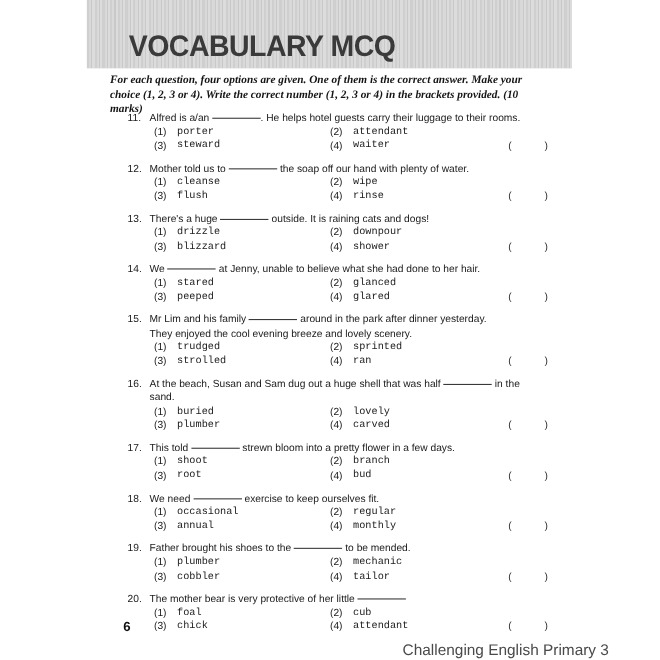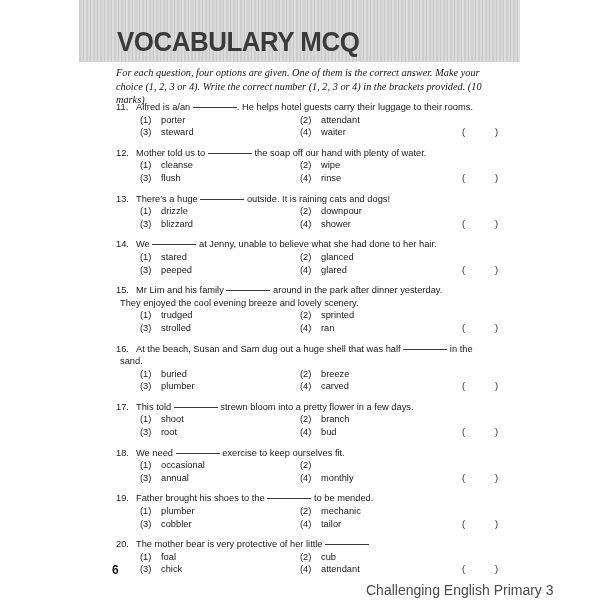--- a/index.html
+++ b/index.html
@@ -43,26 +43,26 @@
     line-height: 30px;
     color: #3a3a3a;
     white-space: nowrap;
     transform: scaleX(0.96);
     transform-origin: left top;
   }
 
   
   #instructions {
     position: absolute;
-    left: 116px;
+    left: 100px;
     top: 66px;
     width: 378px;
     font-family: "Liberation Serif", serif;
     font-style: italic;
-    font-weight: normal;
+    font-weight: bold;
     font-size: 10.3px;
     line-height: 13.5px;
     color: #141414;
     text-align: left;
   }
 
   
   #questions {
     position: absolute;
     left: 116px;
@@ -82,21 +82,21 @@
   }
   .q-num {
     width: 20px;
     flex: 0 0 20px;
     text-align: left;
   }
   .q-text {
     flex: 1 1 auto;
   }
   .q-cont {
-    margin-left: 4px;
+    margin-left: 20px;
   }
   .blank {
     display: inline-block;
     border-bottom: 1px solid #3a3a3a;
     vertical-align: 2px;
     height: 7px;
   }
   .blank.w-med  { width: 44px; }
 
   .opts {
@@ -115,20 +115,21 @@
     align-items: flex-start;
   }
   .opt-a { flex: 0 0 160px; }
   .opt-b { flex: 0 0 160px; }
   .opt-tag {
     width: 21px;
     flex: 0 0 21px;
   }
   .opt-label {
     flex: 1 1 auto;
+    font-family: Liberation Mono, monospace;
   }
   .bracket {
     position: absolute;
     left: 322px;
     top: 0;
     width: 36px;
     display: flex;
     justify-content: space-between;
     color: #2a2a2a;
     font-size: 9.3px;
@@ -337,21 +338,21 @@
       </div>
       <div class="q-cont">sand.</div>
       <div class="opts">
         <div class="opt-row">
           <div class="opt opt-a">
             <span class="opt-tag">(1)</span>
             <span class="opt-label">buried</span>
           </div>
           <div class="opt opt-b">
             <span class="opt-tag">(2)</span>
-            <span class="opt-label">breeze</span>
+            <span class="opt-label">lovely</span>
           </div>
         </div>
         <div class="opt-row">
           <div class="opt opt-a">
             <span class="opt-tag">(3)</span>
             <span class="opt-label">plumber</span>
           </div>
           <div class="opt opt-b">
             <span class="opt-tag">(4)</span>
             <span class="opt-label">carved</span>
@@ -401,20 +402,21 @@
         <span class="q-text"><span>We need</span> <span class="blank w-med"></span> <span>exercise to keep ourselves fit.</span></span>
       </div>
       <div class="opts">
         <div class="opt-row">
           <div class="opt opt-a">
             <span class="opt-tag">(1)</span>
             <span class="opt-label">occasional</span>
           </div>
           <div class="opt opt-b">
             <span class="opt-tag">(2)</span>
+            <span class="opt-label">regular</span>
           </div>
         </div>
         <div class="opt-row">
           <div class="opt opt-a">
             <span class="opt-tag">(3)</span>
             <span class="opt-label">annual</span>
           </div>
           <div class="opt opt-b">
             <span class="opt-tag">(4)</span>
             <span class="opt-label">monthly</span>

